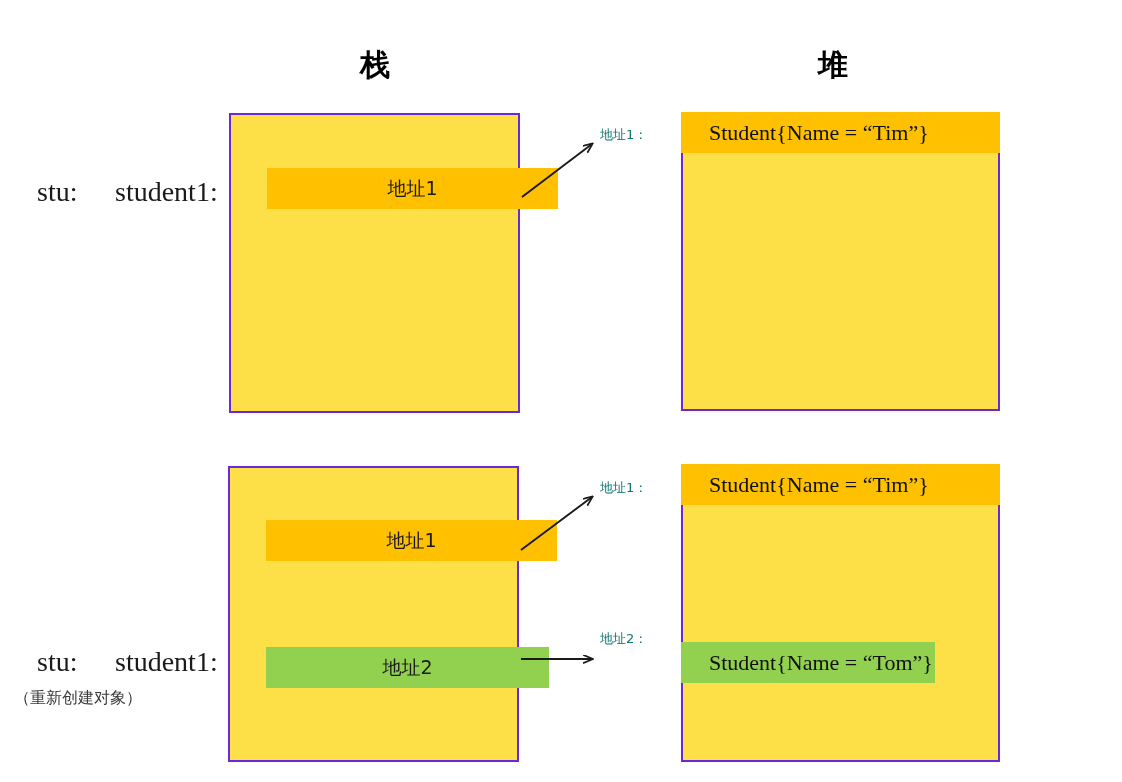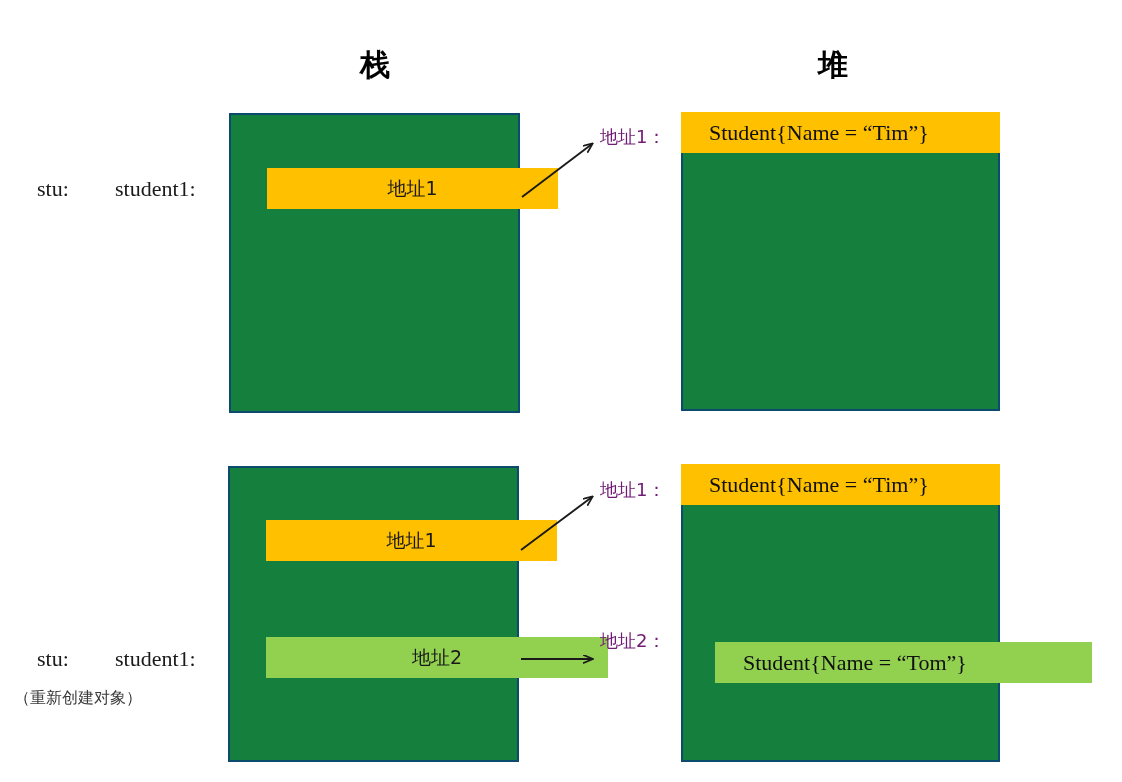--- a/index.html
+++ b/index.html
@@ -25,22 +25,22 @@
     font-weight: 600;
     line-height: 1;
     color: #000;
     text-align: center;
     white-space: nowrap;
   }
 
   
   .mem-box {
     position: absolute;
-    border: 2px solid #0c4a6e;
-    background: #15803d;
+    border: 2px solid #6d28d9;
+    background: #fde047;
     box-sizing: border-box;
   }
 
   
   .slot {
     position: absolute;
     box-sizing: border-box;
     display: flex;
     align-items: center;
     white-space: nowrap;
@@ -60,40 +60,40 @@
     padding-left: 28px;
     font-family: "Liberation Serif", "DejaVu Serif", serif;
     font-size: 22px;
     color: #111111;
   }
 
   
   .var-label {
     position: absolute;
     font-family: "Liberation Serif", "DejaVu Serif", serif;
-    font-size: 22px;
+    font-size: 28px;
     color: #1a1a1a;
     white-space: nowrap;
     line-height: 1;
   }
   .note-label {
     position: absolute;
     font-family: "DejaVu Sans", "Liberation Sans", sans-serif;
     font-size: 16px;
     color: #3a3a3a;
     white-space: nowrap;
     line-height: 1;
   }
 
   
   .addr-label {
     position: absolute;
     font-family: "DejaVu Sans", "Liberation Sans", sans-serif;
-    font-size: 18px;
-    color: #701a75;
+    font-size: 13px;
+    color: #0f766e;
     white-space: nowrap;
     line-height: 1;
   }
 
   
   #arrows {
     position: absolute;
     left: 0;
     top: 0;
     width: 1122px;
@@ -121,29 +121,29 @@
   <div class="mem-box" style="left:681px; top:112px; width:319px; height:299px;">
     <div class="slot slot-orange slot-left" style="left:-2px; top:-2px; width:319px; height:41px;">Student{Name = “Tim”}</div>
   </div>
 
   <div class="var-label" style="left:37px; top:648px;">stu:</div>
   <div class="var-label" style="left:115px; top:648px;">student1:</div>
   <div class="note-label" style="left:14px; top:690px;">（重新创建对象）</div>
 
   <div class="mem-box" style="left:228px; top:466px; width:291px; height:296px;">
     <div class="slot slot-orange slot-center" style="left:-2px; top:52px; width:291px; height:41px;">地址1</div>
-    <div class="slot slot-green slot-center" style="left:-2px; top:169px; width:342px; height:41px;">地址2</div>
+    <div class="slot slot-green slot-center" style="left:-2px; top:179px; width:283px; height:41px;">地址2</div>
   </div>
 
   <div class="addr-label" style="left:600px; top:481px;">地址1：</div>
   <div class="addr-label" style="left:600px; top:632px;">地址2：</div>
 
   <div class="mem-box" style="left:681px; top:464px; width:319px; height:298px;">
     <div class="slot slot-orange slot-left" style="left:-2px; top:-2px; width:319px; height:41px;">Student{Name = “Tim”}</div>
-    <div class="slot slot-green slot-left" style="left:-2px; top:176px; width:377px; height:41px;margin-left:34px;">Student{Name = “Tom”}</div>
+    <div class="slot slot-green slot-left" style="left:-2px; top:176px; width:254px; height:41px;">Student{Name = “Tom”}</div>
   </div>
 
   <svg id="arrows" viewBox="0 0 1122 782">
     <defs>
       <marker id="ah" markerWidth="11" markerHeight="11" refX="9" refY="4.2" orient="auto" markerUnits="userSpaceOnUse">
         <path d="M0,0 L10,4.2 L0,8.4" fill="none" stroke="#1a1a1a" stroke-width="1.7"></path>
       </marker>
     </defs>
 
     <line x1="522" y1="197" x2="592" y2="144" stroke="#1a1a1a" stroke-width="1.9" marker-end="url(#ah)"></line>

